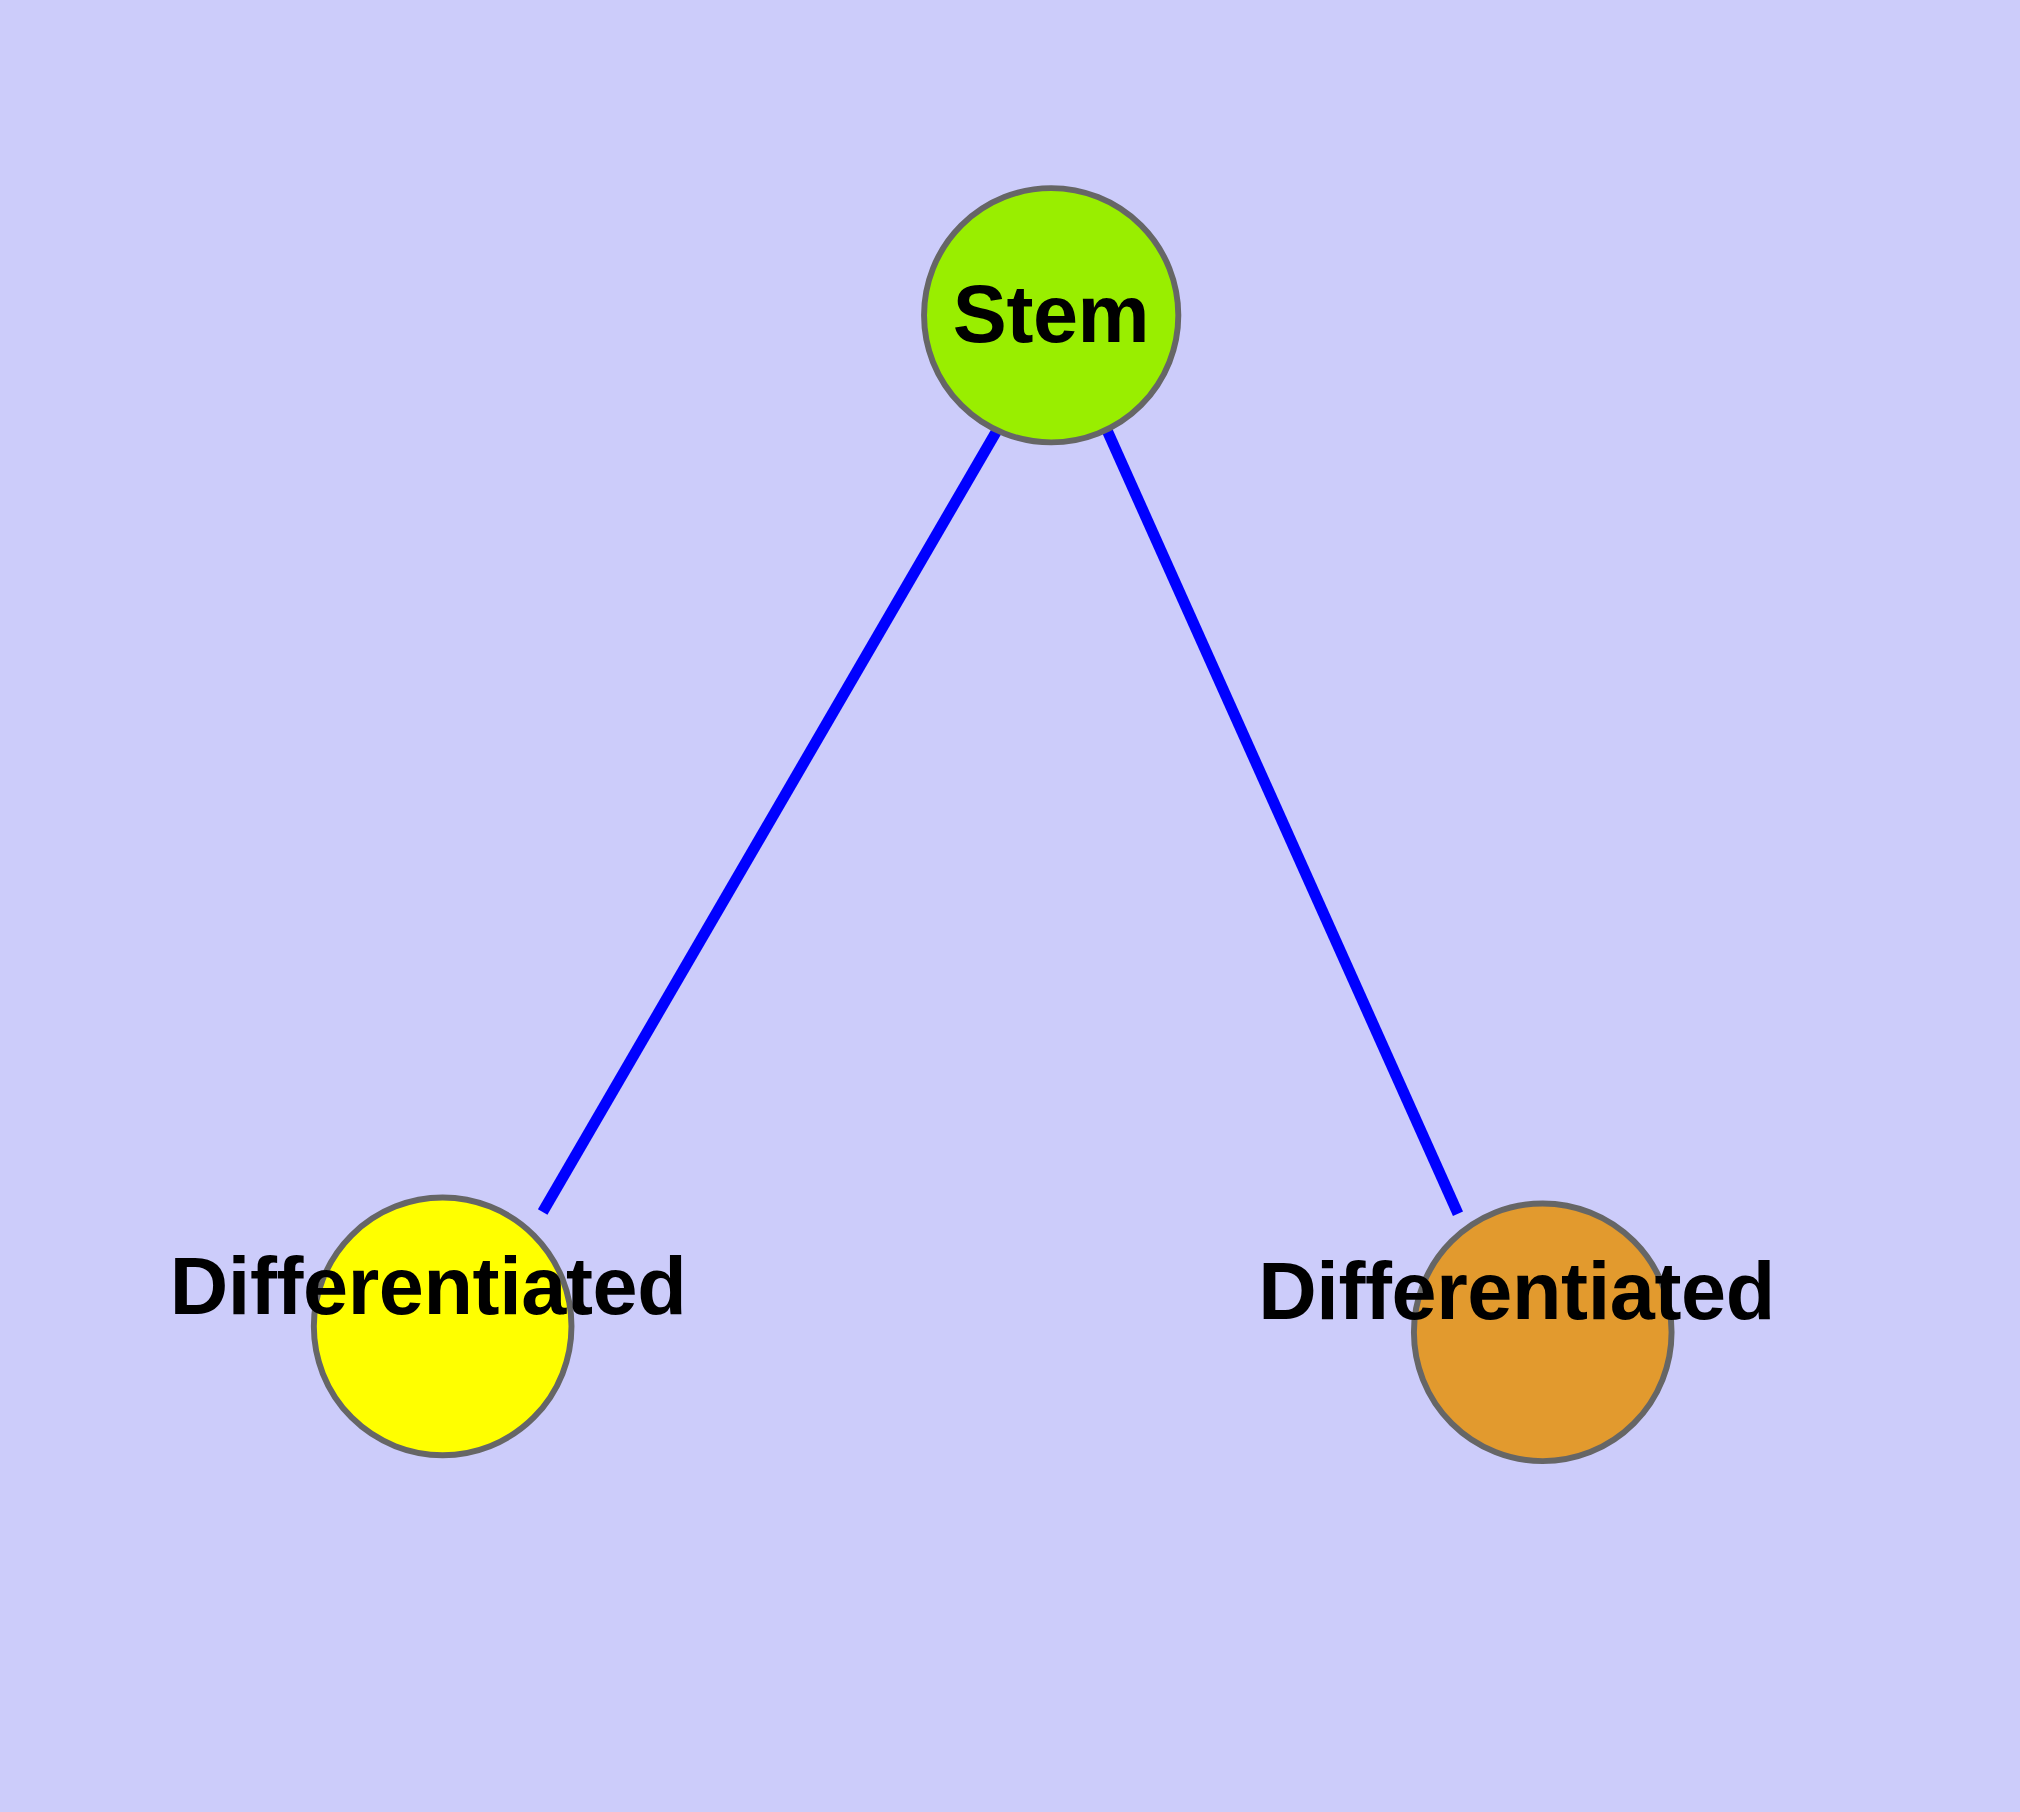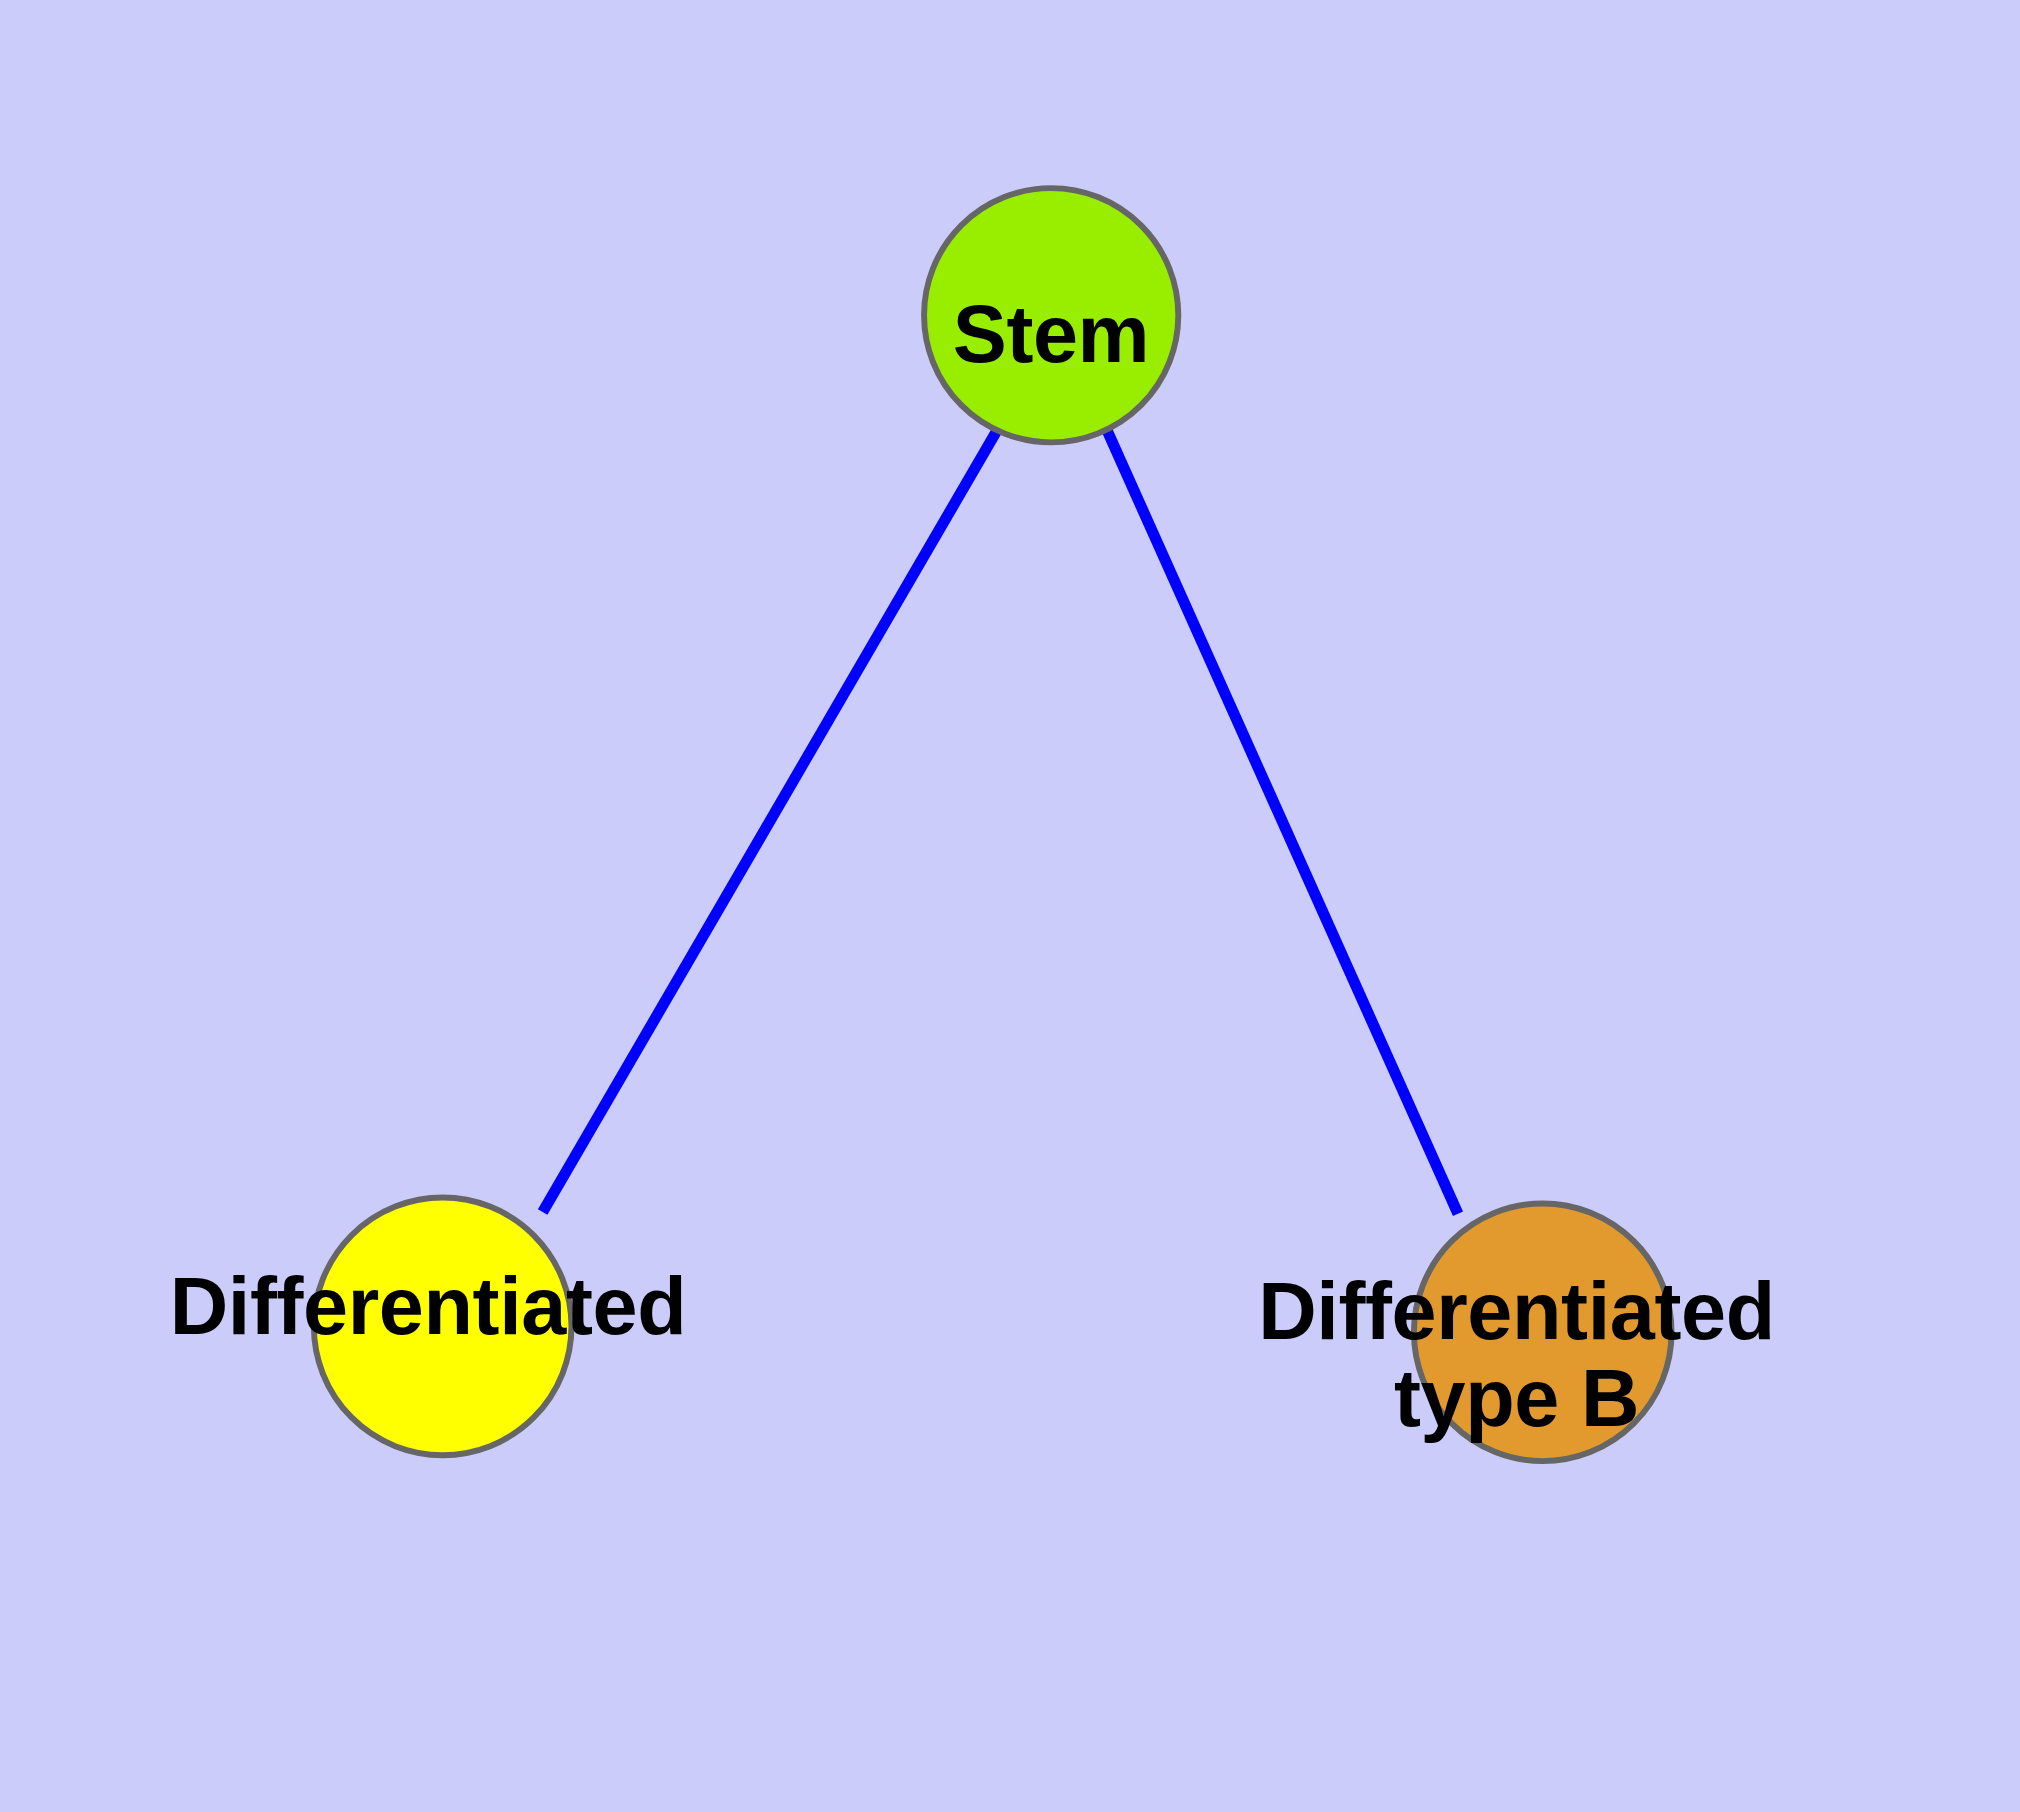--- a/index.html
+++ b/index.html
@@ -29,21 +29,20 @@
   .node-label {
     position: absolute;
     text-align: center;
     font-weight: bold;
     color: #000000;
     white-space: nowrap;
     line-height: 1.08;
     letter-spacing: -0.4px;
     pointer-events: none;
     user-select: none;
-    margin-top: 20px;
   }
   .node-label .lbl-line { display: block; }
 </style>
 </head>
 <body>
 
 <div id="canvas" style="width: 2021px; height: 1812px;">
 
   <div id="bg-rect" style="background: rgb(204, 204, 250); width: 2021px; height: 1812px;"></div>
 
@@ -62,17 +61,16 @@
   <div class="node-label" id="node-label-0" style="font-size: 81px; left: 0px; top: 0px; width: 2021px; transform: translateY(271px); text-align: center; padding-left: 81px; padding-right: 0px; box-sizing: border-box;">
     <span class="lbl-line">Stem</span>
   </div>
 
   <div class="node-label" id="node-label-1" style="font-size: 81px; left: 0px; top: 0px; width: 2021px; transform: translateY(1243px); text-align: center; padding-left: 0px; padding-right: 1165px; box-sizing: border-box;">
     <span class="lbl-line">Differentiated</span>
   </div>
 
   <div class="node-label" id="node-label-2" style="font-size: 81px; left: 0px; top: 0px; width: 2021px; transform: translateY(1248px); text-align: center; padding-left: 1012px; padding-right: 0px; box-sizing: border-box;">
     <span class="lbl-line">Differentiated</span>
-    <span class="lbl-line">type B</span>
   </div>
 
 </div>
 
 
 </body></html>

